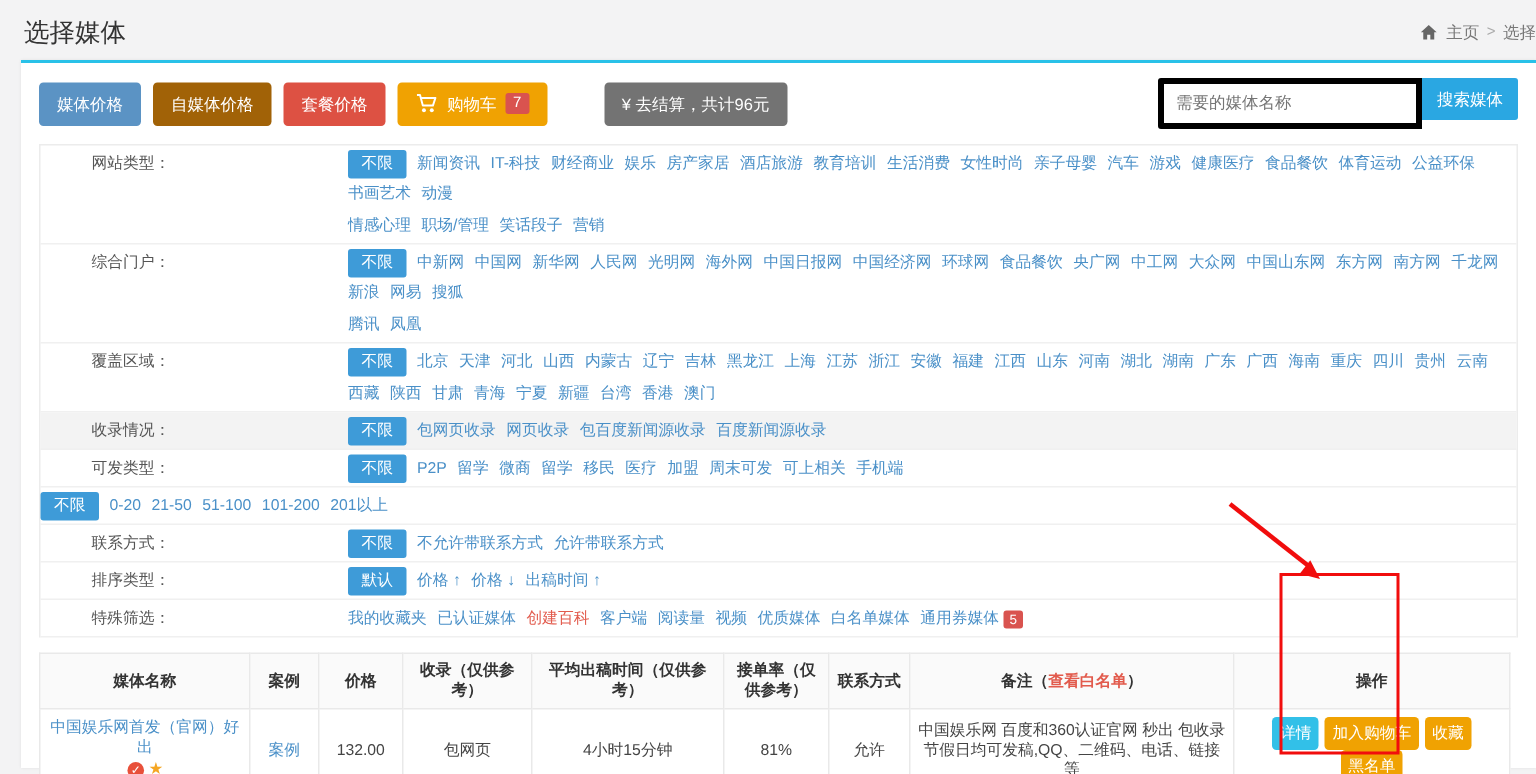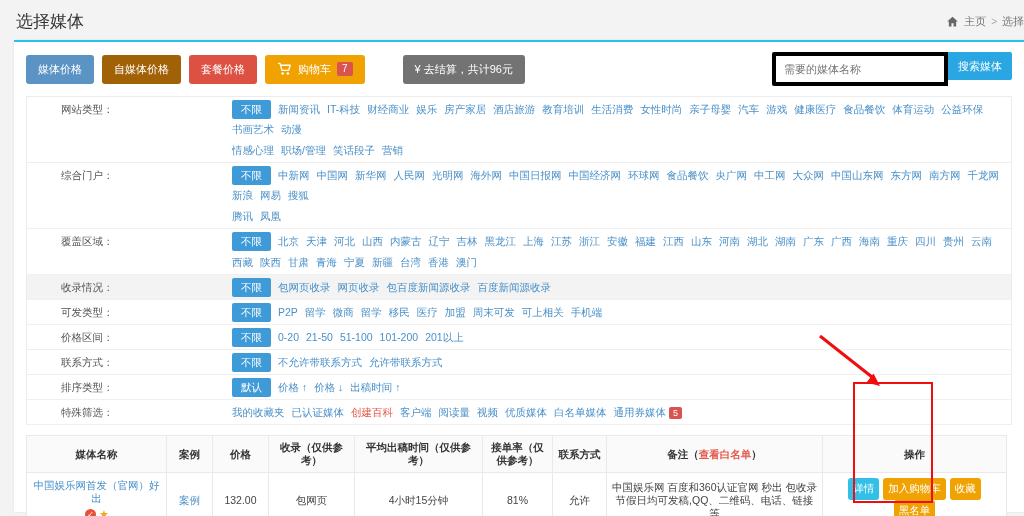--- a/index.html
+++ b/index.html
@@ -204,21 +204,20 @@
           <a class="opt" style="color: rgb(74, 144, 200);">留学</a>
           <a class="opt" style="color: rgb(74, 144, 200);">移民</a>
           <a class="opt" style="color: rgb(74, 144, 200);">医疗</a>
           <a class="opt" style="color: rgb(74, 144, 200);">加盟</a>
           <a class="opt" style="color: rgb(74, 144, 200);">周末可发</a>
           <a class="opt" style="color: rgb(74, 144, 200);">可上相关</a>
           <a class="opt" style="color: rgb(74, 144, 200);">手机端</a>
         </div>
       </div>
       <div class="filter-row">
-        <span class="filter-label">价格区间：</span>
         <div class="filter-opts">
           <span class="chip" style="background: rgb(62, 155, 216);">不限</span>
           <a class="opt" style="color: rgb(74, 144, 200);">0-20</a>
           <a class="opt" style="color: rgb(74, 144, 200);">21-50</a>
           <a class="opt" style="color: rgb(74, 144, 200);">51-100</a>
           <a class="opt" style="color: rgb(74, 144, 200);">101-200</a>
           <a class="opt" style="color: rgb(74, 144, 200);">201以上</a>
         </div>
       </div>
       <div class="filter-row">

